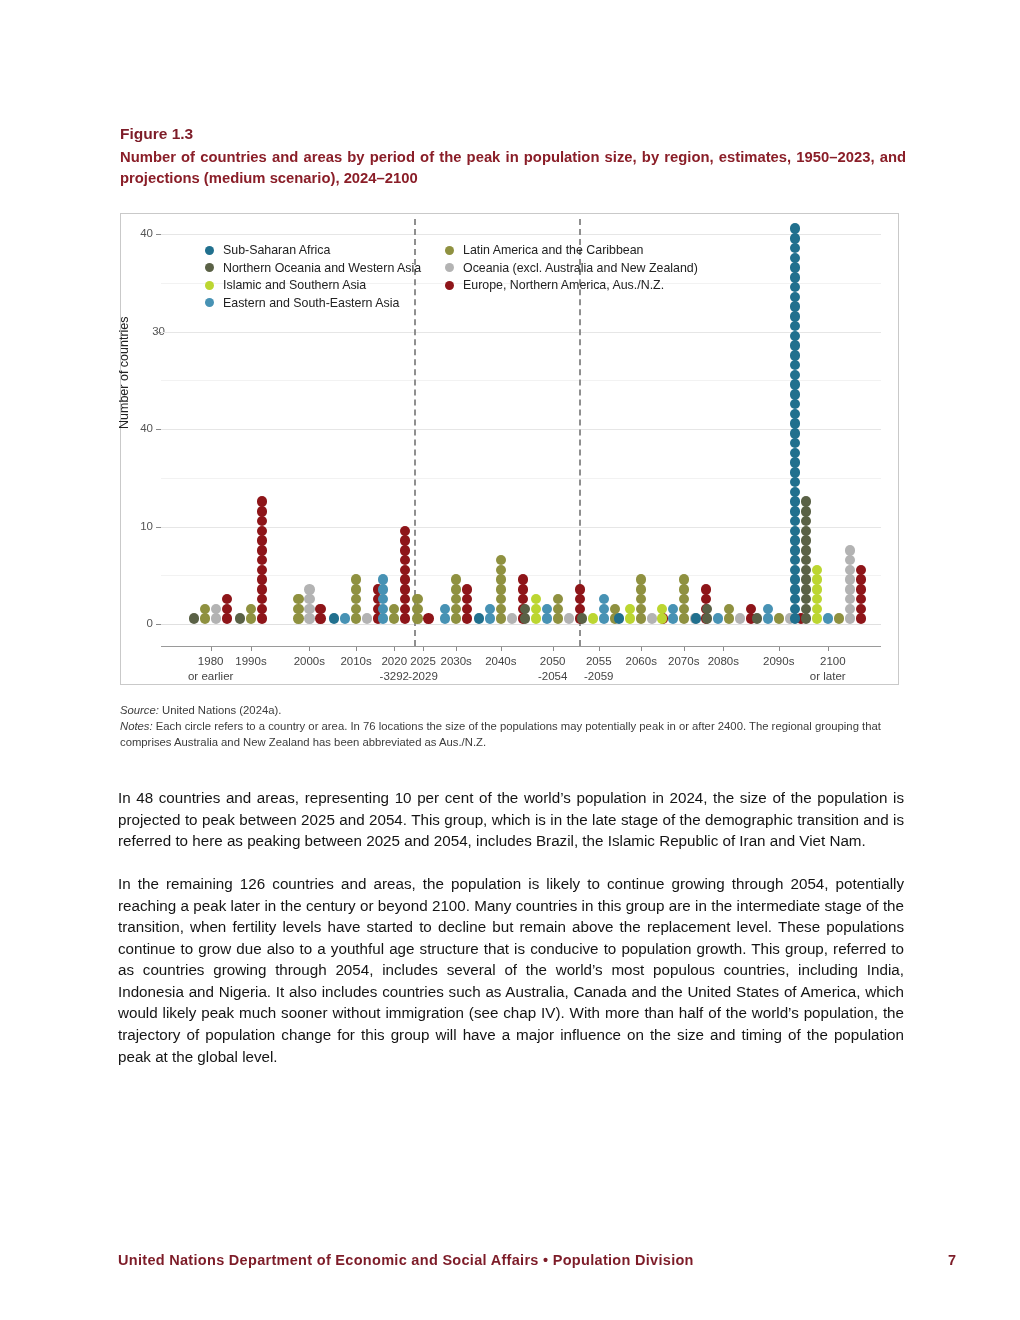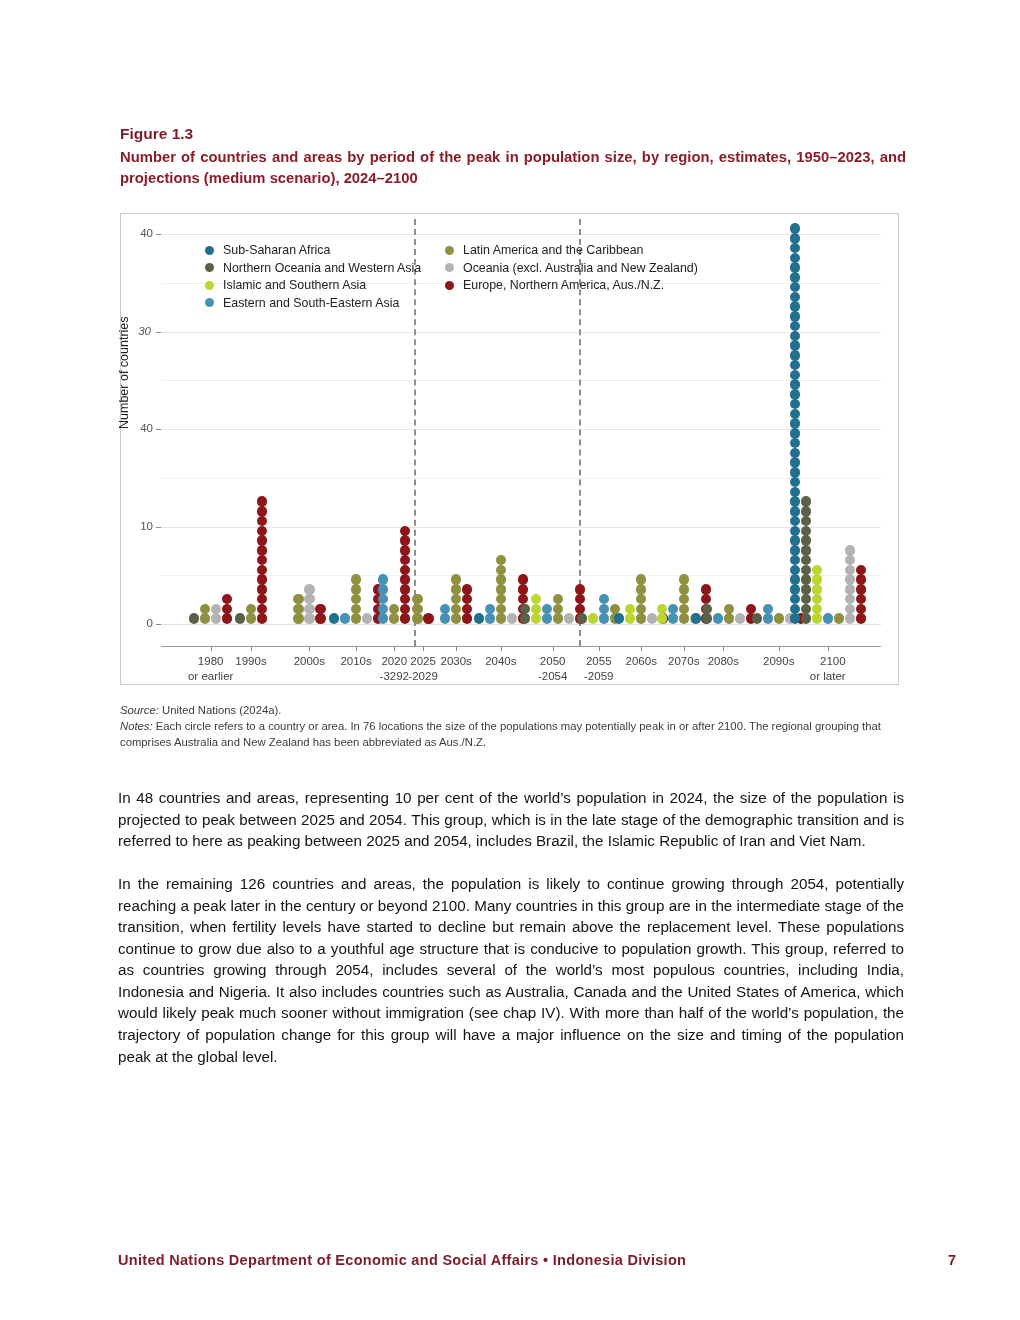--- a/index.html
+++ b/index.html
@@ -51,21 +51,21 @@
 
   <div class="chart-frame" id="chart-frame">
     <div class="ylabel">Number of countries</div>
     <div id="ytick-layer">
         <div class="ytick-label" style="left: 6px; top: 403px;">0</div>
         <div class="ytick-mark" style="left: 35px; top: 410px;"></div>
         <div class="ytick-label" style="left: 6px; top: 305.5px;">10</div>
         <div class="ytick-mark" style="left: 35px; top: 312.5px;"></div>
         <div class="ytick-label" style="left: 6px; top: 208px;">40</div>
         <div class="ytick-mark" style="left: 35px; top: 215px;"></div>
-        <div class="ytick-label" style="left: 4px; top: 110.5px; font-style: italic;">30</div>
+        <div class="ytick-label" style="left: 18px; top: 110.5px;">30</div>
         <div class="ytick-mark" style="left: 35px; top: 117.5px;"></div>
         <div class="ytick-label" style="left: 6px; top: 13px;">40</div>
         <div class="ytick-mark" style="left: 35px; top: 20px;"></div>
       </div>
     <div id="plot-panel">
         <div class="gridline zero" style="top: 405px;"></div>
         <div class="gridline minor" style="top: 356.25px;"></div>
         <div class="gridline major" style="top: 307.5px;"></div>
         <div class="gridline minor" style="top: 258.75px;"></div>
         <div class="gridline major" style="top: 210px;"></div>
@@ -369,21 +369,21 @@
         <div class="xtick-mark" style="left: 657.76px; top: 433px;"></div>
         <div class="xlabel" style="left: 657.76px; top: 440px;">2090s</div>
         <div class="xtick-mark" style="left: 706.72px; top: 433px;"></div>
         <div class="xlabel" style="left: 706.72px; top: 440px; text-align: right;">2100
 or later</div>
       </div>
   </div>
 
   <div class="fig-notes">
     <div><span class="it">Source:</span> <span>United Nations (2024a).</span></div>
-    <div><span class="it">Notes:</span> <span>Each circle refers to a country or area. In 76 locations the size of the populations may potentially peak in or after 2100. The regional grouping that comprises Australia and New Zealand has been abbreviated as Aus./N.Z.</span></div>
+    <div><span class="it">Notes:</span> <span>Each circle refers to a country or area. In 76 locations the size of the populations may potentially peak in or after 2400. The regional grouping that comprises Australia and New Zealand has been abbreviated as Aus./N.Z.</span></div>
   </div>
 
   <p class="body-para" id="para1">In 48 countries and areas, representing 10 per cent of the world’s population in 2024, the size of the population is projected to peak between 2025 and 2054. This group, which is in the late stage of the demographic transition and is referred to here as peaking between 2025 and 2054, includes Brazil, the Islamic Republic of Iran and Viet Nam.</p>
   <p class="body-para" id="para2">In the remaining 126 countries and areas, the population is likely to continue growing through 2054, potentially reaching a peak later in the century or beyond 2100. Many countries in this group are in the intermediate stage of the transition, when fertility levels have started to decline but remain above the replacement level. These populations continue to grow due also to a youthful age structure that is conducive to population growth. This group, referred to as countries growing through 2054, includes several of the world’s most populous countries, including India, Indonesia and Nigeria. It also includes countries such as Australia, Canada and the United States of America, which would likely peak much sooner without immigration (see chap IV). With more than half of the world’s population, the trajectory of population change for this group will have a major influence on the size and timing of the population peak at the global level.</p>
 
-  <div class="footer-bar">United Nations Department of Economic and Social Affairs • Indonesia Division</div>
+  <div class="footer-bar">United Nations Department of Economic and Social Affairs • Population Division</div>
   <div class="page-num">7</div>
 </div>
 
 </body></html>

